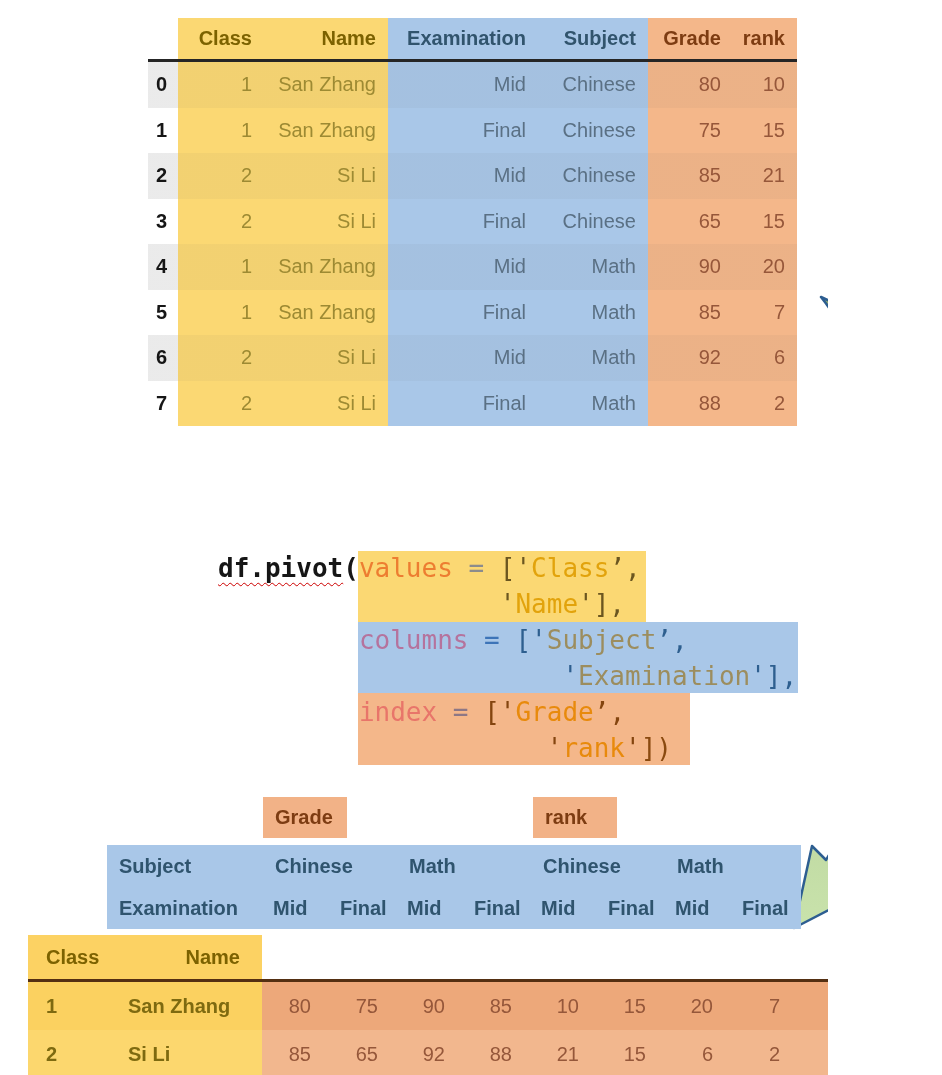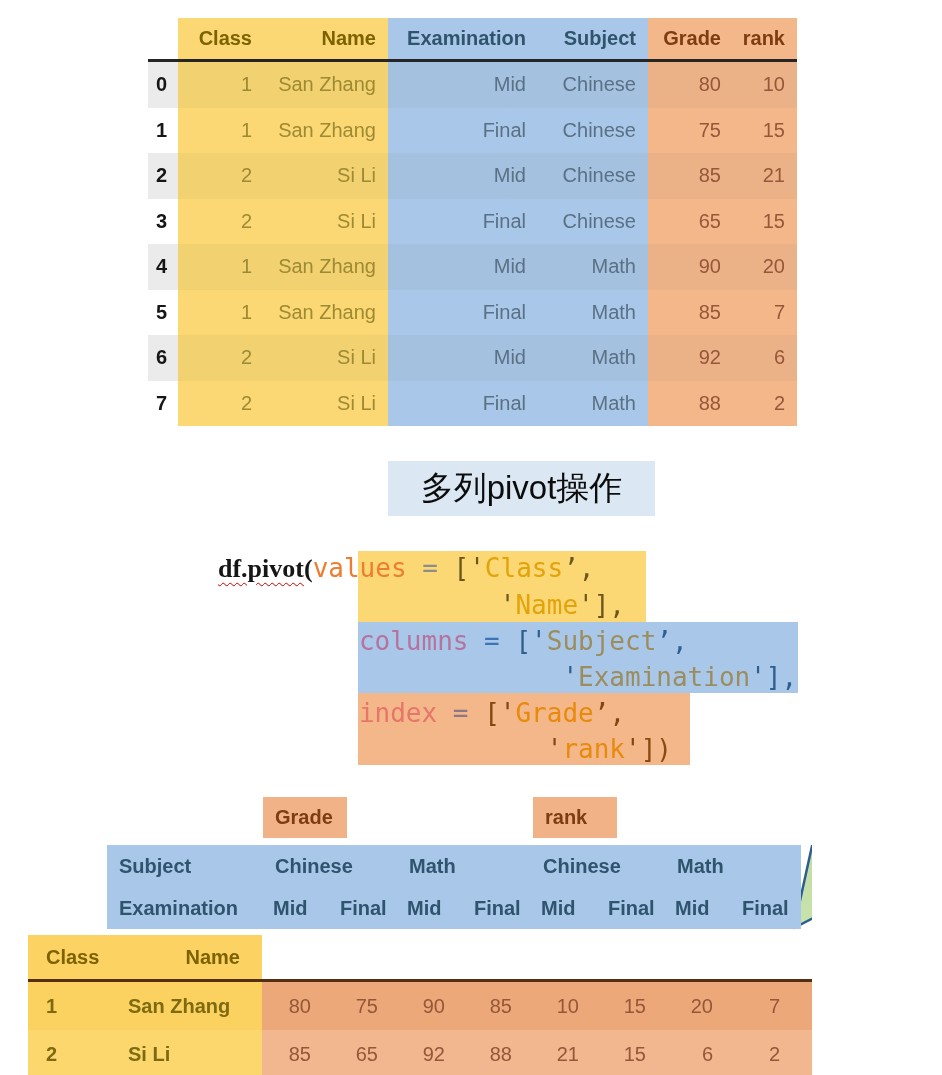--- a/index.html
+++ b/index.html
@@ -1,18 +1,19 @@
 <!DOCTYPE html>
 <html><head>
 <meta charset="utf-8">
 <style>
   html,body{margin:0;padding:0;background:#ffffff;}
   .canvas{
     position:relative;width:812px;height:1075px;overflow:hidden;background:#fff;
     font-family:"Liberation Sans", sans-serif;
+    padding-left:16px;
   }
 
   
   .src-table{
     position:absolute;left:148px;top:18px;
     display:grid;
     grid-template-columns:30px 86px 124px 150px 110px 85px 64px;
     grid-template-rows:44px repeat(8,45.5px);
   }
   .cell{
@@ -41,21 +42,21 @@
   
   .hl{position:absolute;}
   .hl-y{left:358px;top:551px;width:288px;height:71px;background:#fbd873;}
   .hl-b{left:358px;top:622px;width:440px;height:71px;background:#a9c7e8;}
   .hl-o{left:358px;top:693px;width:332px;height:72px;background:#f4b78a;}
   .code-pre{
     position:absolute;left:218px;top:550px;margin:0;z-index:2;
     font-family:"DejaVu Sans Mono", monospace;
     font-size:26px;line-height:36px;white-space:pre;background:transparent;
   }
-  .fn{color:#161616;font-weight:bold;font-family:Liberation Serif, serif;}
+  .fn{color:#161616;font-weight:bold;}
   .sq{text-decoration:underline wavy #cc0000 1px;text-underline-offset:5px;}
   .sp{color:#000;}
   .arg1{color:#ed7d31;} .op1{color:#8c8c8c;} .br1{color:#6b5620;} .str1{color:#e2a30c;}
   .arg2{color:#b5739d;text-align:center;} .op2{color:#3d74b8;} .br2{color:#2e5f8f;} .str2{color:#9c8d5e;}
   .arg3{color:#e8756a;} .op3{color:#8d7785;} .br3{color:#84450f;} .str3{color:#e88a0c;}
   .cl3{color:#8a4a10;}
 
   
   .pv-patch{
     position:absolute;top:797px;width:84px;height:41px;box-sizing:border-box;
@@ -178,23 +179,20 @@
          C 914,715 882,820 852,874
          L 867,890
          L 794,928
          L 812,846
          L 826,860
          C 862,800 905,710 905,590
          C 905,470 868,356 821,297
          Z" fill="url(#agrad)" stroke="#2d5e91" stroke-width="2.5" stroke-linejoin="round"></path>
   </svg>
 
-  <div class="title-box">
-    <span>多列pivot操作</span>
-  </div>
 
   <div class="hl hl-y"></div>
   <div class="hl hl-b"></div>
   <div class="hl hl-o"></div>
   <pre class="code-pre"><span class="fn sq">df.pivot</span><span class="fn">(</span><span class="arg1">values</span><span class="op1"> = </span><span class="br1">['</span><span class="str1">Class</span><span class="br1">’,</span>
 <span class="sp">                  </span><span class="br1">'</span><span class="str1">Name</span><span class="br1">'],</span>
 <span class="sp">         </span><span class="arg2">columns</span><span class="op2"> = </span><span class="br2">['</span><span class="str2">Subject</span><span class="br2">’,</span>
 <span class="sp">                      </span><span class="br2">'</span><span class="str2">Examination</span><span class="br2">'],</span>
 <span class="sp">         </span><span class="arg3">index</span><span class="op3"> = </span><span class="br3">['</span><span class="str3">Grade</span><span class="br3">’,</span>
 <span class="sp">                     </span><span class="br3">'</span><span class="str3">rank</span><span class="br3">'</span><span class="cl3">])</span></pre>

